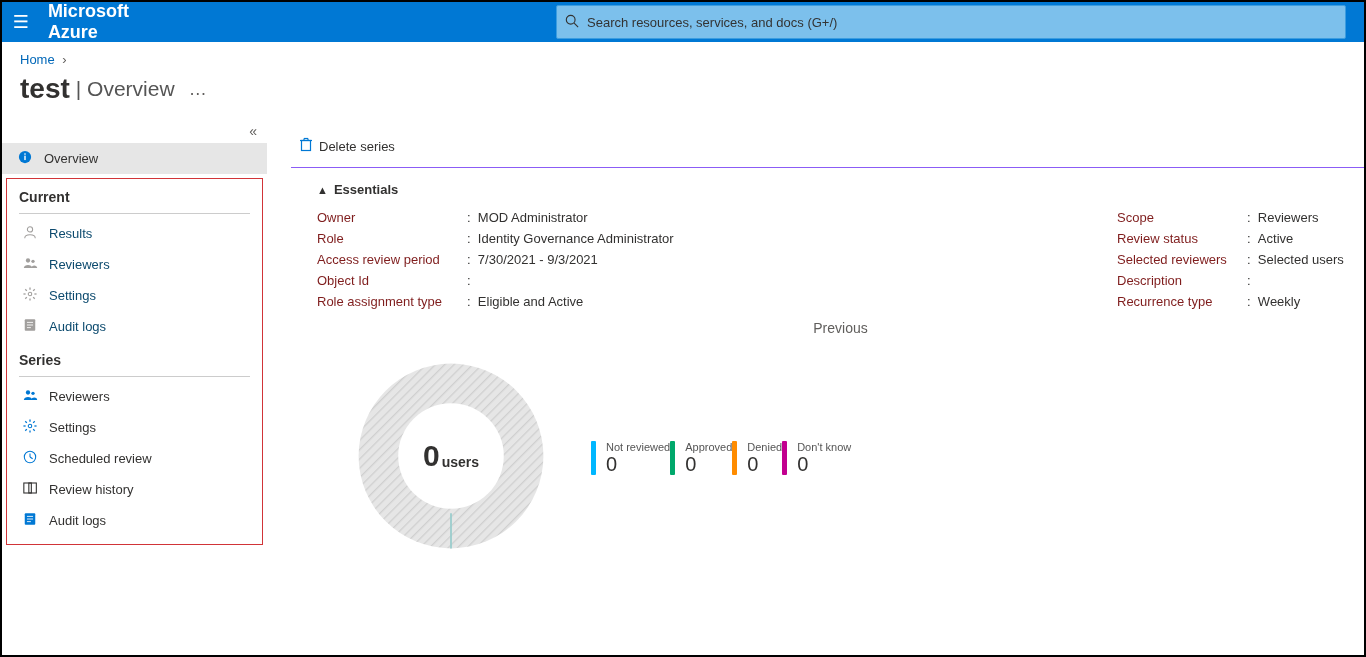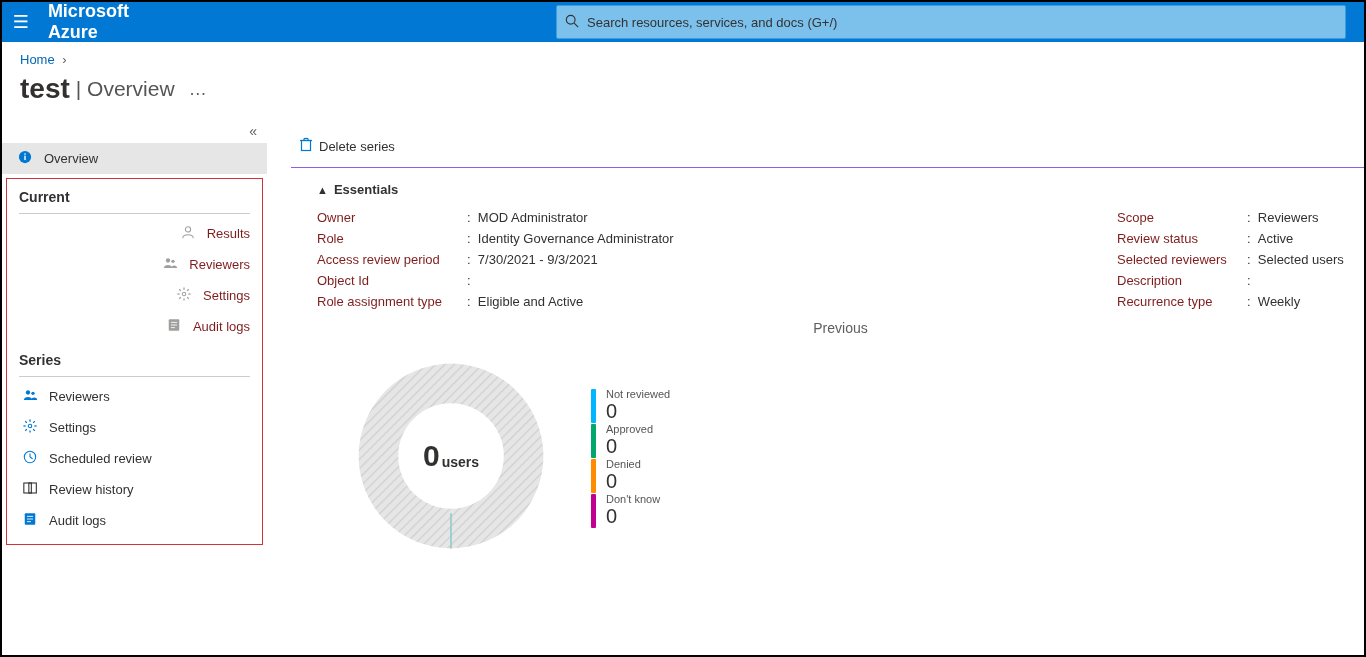--- a/index.html
+++ b/index.html
@@ -22,42 +22,42 @@
   .title .more { margin-left:14px; color:#605e5c; font-size:18px; cursor:pointer;}
   .body { display:flex; height: calc(100% - 120px); }
   .sidewrap { width:265px; position:relative; }
   .collapse { position:absolute; top:-2px; right:10px; font-size:14px; color:#605e5c; cursor:pointer; }
   .navitem { display:flex; align-items:center; padding:7px 12px; font-size:13px; cursor:pointer; }
   .navitem.selected { background:#e6e6e6; }
   .navitem .nicon { width:22px; text-align:center; margin-right:8px; }
   .sectionlabel { font-weight:600; padding:10px 12px 4px 12px; font-size:14px;}
   .redbox { border:1px solid #d13438; margin:4px 4px 0 4px; padding-bottom:8px; }
   .hr { border-top:1px solid #ccc; margin:4px 12px; }
-  .disabled { color:#7f1d1d;justify-content:flex-end; }
+  .disabled { color:#0c4a6e; }
   .main { flex:1; padding:0 0 0 24px; }
   .cmdbar { display:flex; align-items:center; padding:8px 0; border-bottom:1px solid #8b5cf6; }
   .cmdbtn { display:flex; align-items:center; padding:4px 8px; cursor:pointer; color:#323130; }
   .cmdbtn .ci { color:#0078d4; margin-right:6px; font-size:15px; }
   .essentials { padding:14px 0 6px 26px; }
   .esshdr { display:flex; align-items:center; font-size:13px; font-weight:600; cursor:pointer; margin-bottom:10px; }
   .esshdr .chev { margin-right:6px; font-size:11px; }
   .essgrid { display:flex; }
   .esscol { }
   .essrow { display:flex; padding:3px 0; font-size:13px; }
   .esskey { width:150px; color:#7f1d1d; position:relative;}
   .esskey.k2 { width:130px; }
   .essval { color:#323130; }
   .prevlabel { padding:2px 0 0 26px; color:#605e5c; font-size:14px;text-align:center; }
   .chartarea { display:flex; align-items:center; padding:10px 0 0 50px; }
   .donut { width:220px; height:220px; position:relative; margin-right:30px;}
   .donut svg { width:220px; height:220px; }
   .donut .center { position:absolute; top:0; left:0; width:100%; height:100%; display:flex; align-items:center; justify-content:center; }
   .donut .center .big { font-size:30px; font-weight:600; }
   .donut .center .unit { font-size:14px; font-weight:600; margin-top:12px; margin-left:2px;}
-  .legend { display:flex; flex-direction:column; margin-top:4px;}
+  .legend { display:flex; flex-direction:row; margin-top:4px;}
   .legitem { display:flex; align-items:center; }
   .legbar { width:5px; height:34px; border-radius:1px; margin-right:10px; }
   .legtext .ll { font-size:11px; color:#555; }
   .legtext .lv { font-size:20px; font-weight:400; color:#323130; }
 </style>
 </head>
 <body>
 
 <div class="topbar">
   <div class="hamburger">☰</div>

